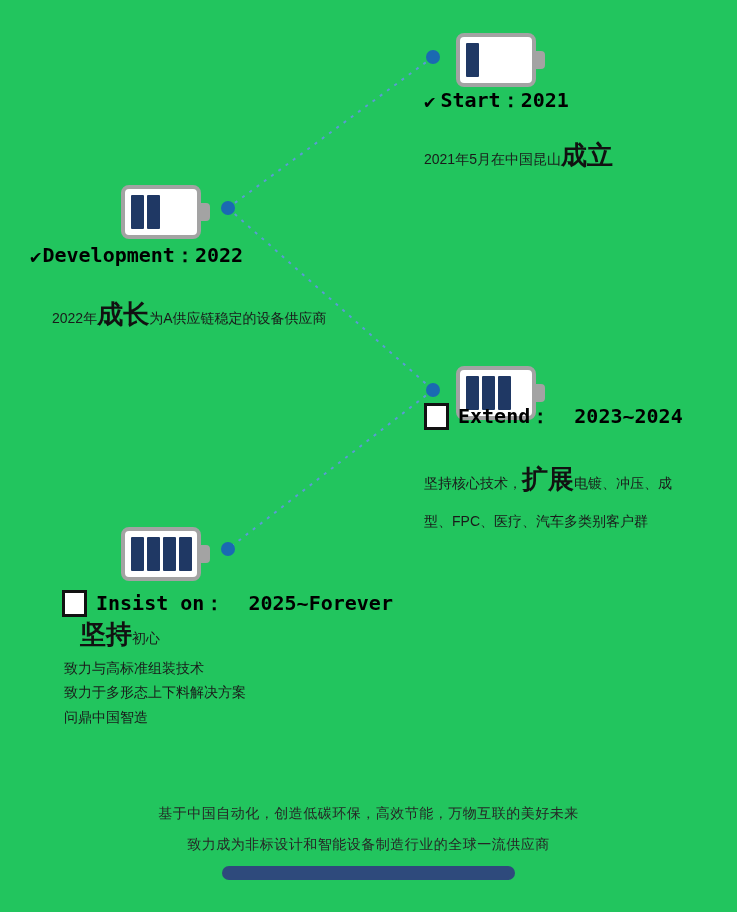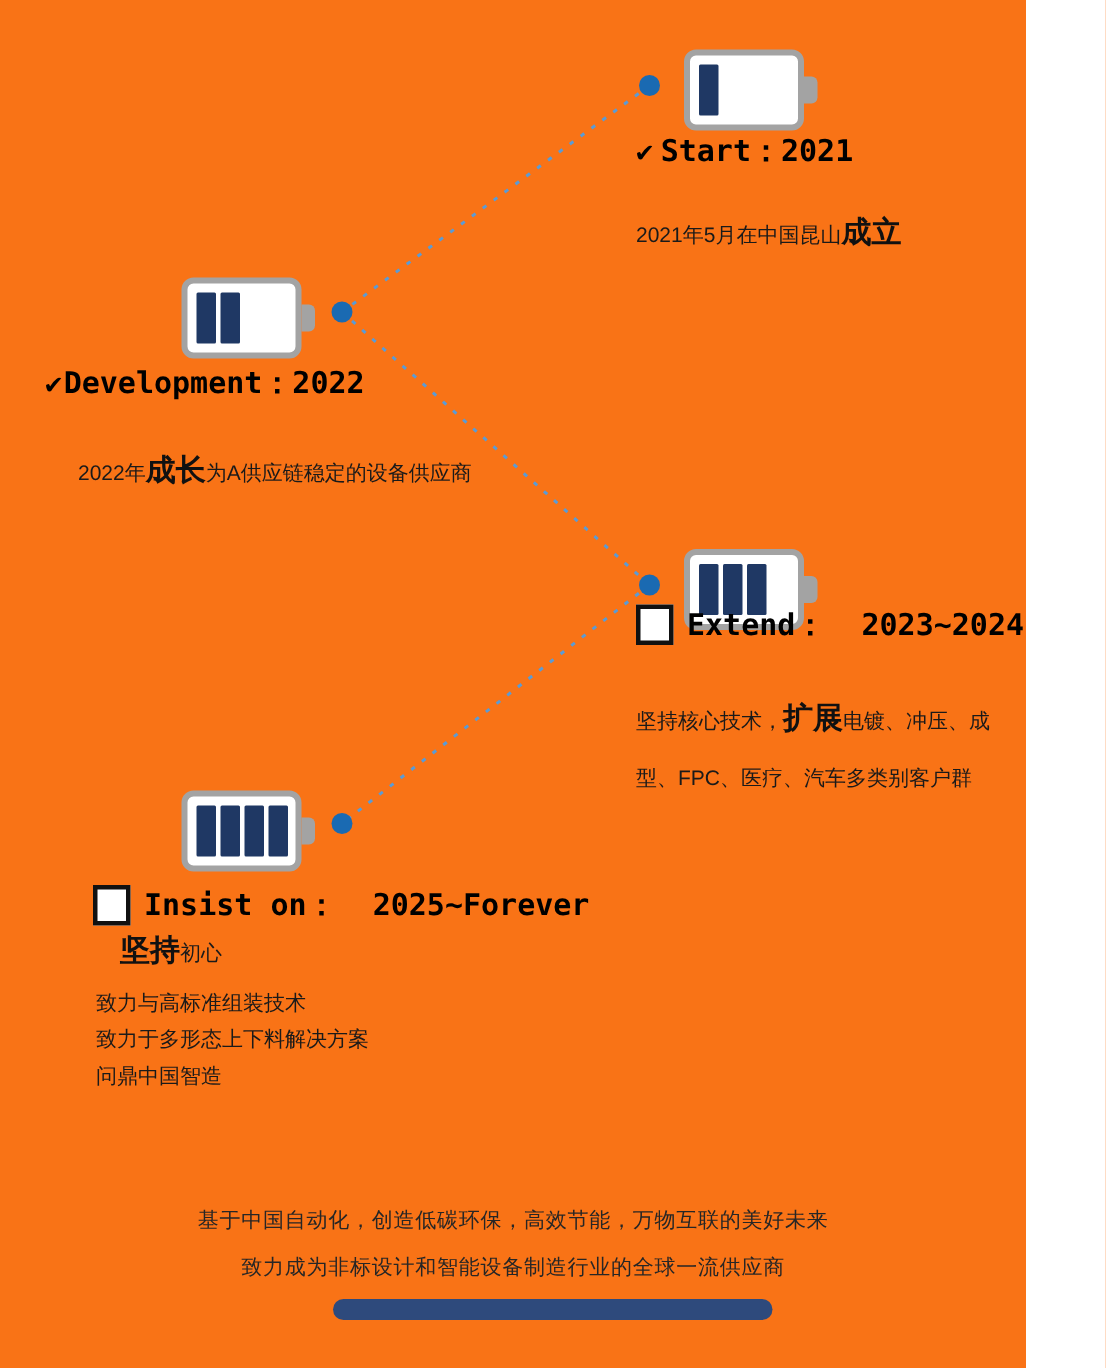--- a/index.html
+++ b/index.html
@@ -1,17 +1,17 @@
 <!DOCTYPE html>
 <html><head>
 <meta charset="utf-8">
 <style>
   html,body{margin:0;padding:0;background:#ffffff;}
   .canvas{
-    position:relative;width:684px;height:912px;background:#f97316;overflow:hidden;
+    position:relative;width:737px;height:912px;background:#22c55e;overflow:hidden;
     font-family:"Liberation Sans",sans-serif;color:#1a1a1a;
   }
   svg.connectors{position:absolute;left:0;top:0;pointer-events:none;}
   .dotline{stroke:#5b9bd5;stroke-width:2;stroke-dasharray:3 6;fill:none;}
   .node-dot{fill:#1a6ab2;}
 
   
   .battery{position:absolute;width:72px;height:46px;border:4px solid #a3a3a3;border-radius:8px;background:#fff;box-sizing:content-box;}
   .battery .cells{position:absolute;left:6px;top:6px;bottom:6px;display:flex;gap:3px;align-items:stretch;}
   .battery .cell{width:13px;background:#1f3864;border-radius:1px;}
@@ -20,21 +20,21 @@
   
   .label{position:absolute;font-family:"DejaVu Sans Mono","Liberation Mono",monospace;font-weight:bold;font-size:20px;color:#000;display:flex;align-items:center;}
   .label span{white-space:pre;}
   .marker{display:inline-block;}
   .marker[data-marker="check"]{margin-right:5px;font-weight:bold;font-size:19px;}
   .marker[data-marker="check"]::before{content:"✔";}
   .marker[data-marker="box"]{width:19px;height:21px;border:3px solid #111;margin-right:9px;background:#fff;}
 
   
   .desc{position:absolute;font-size:14px;color:#1a1a1a;line-height:24px;}
-  .desc .em{font-size:20px;font-weight:bold;color:#111;}
+  .desc .em{font-size:26px;font-weight:bold;color:#111;}
   .desc.wrap{width:250px;line-height:38px;}
   .insist-lines{position:absolute;font-size:14px;color:#1a1a1a;}
   .insist-lines div{margin-bottom:4px;line-height:20px;}
   .insist-lines div:last-child{margin-top:5px;}
 
   
   .footer{position:absolute;left:0;right:0;text-align:center;font-size:14px;color:#262626;letter-spacing:0.5px;}
   .footer-pill{position:absolute;left:222px;top:866px;width:293px;height:14px;border-radius:8px;background:#2e4a7c;}
 </style>
 </head>

